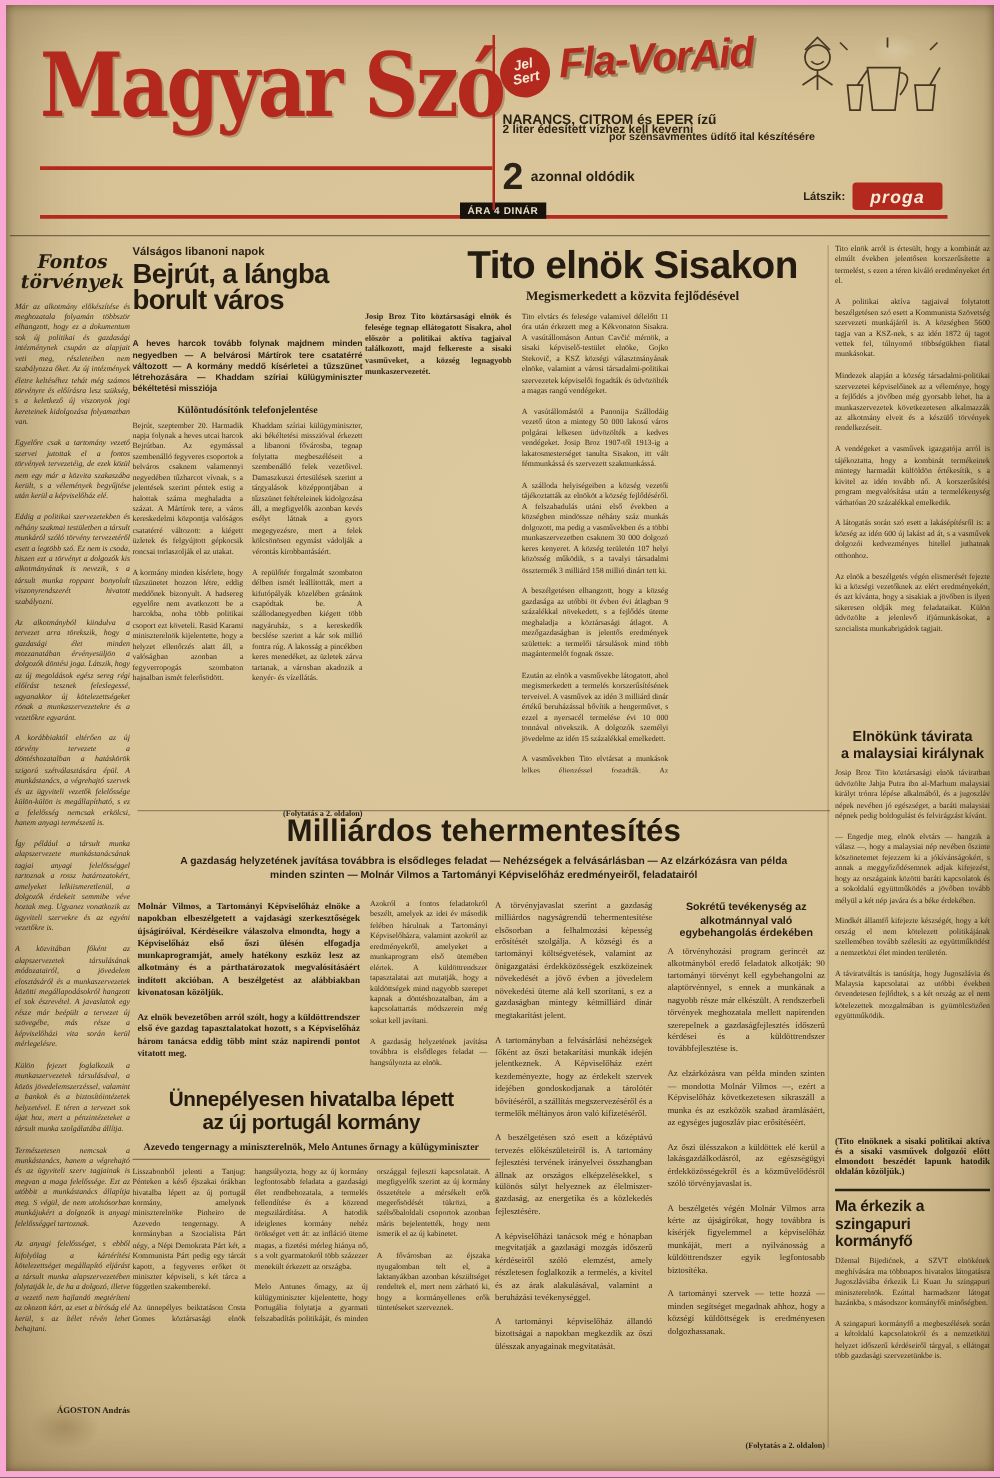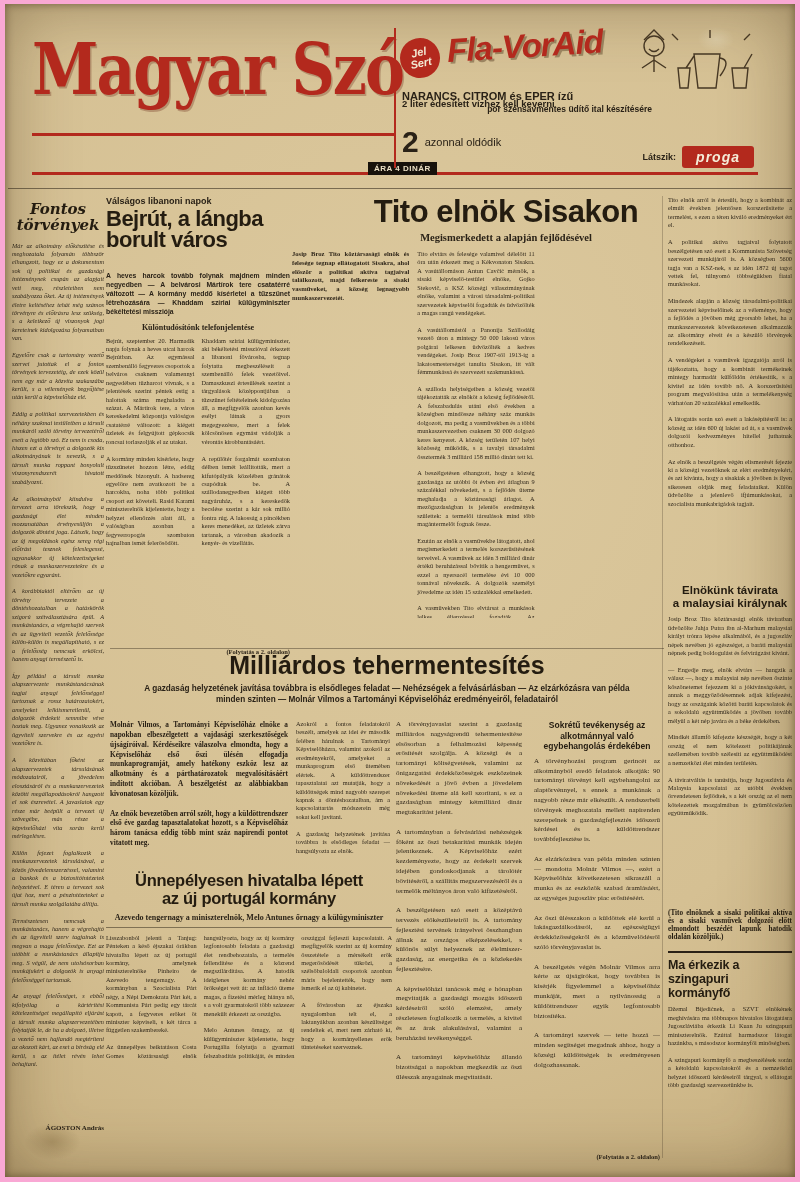--- a/index.html
+++ b/index.html
@@ -33,21 +33,21 @@
     font-size:11px;font-weight:bold;font-style:italic;line-height:1;transform:rotate(-12deg);}
   .product{position:absolute;left:46px;top:6px;width:225px;font-size:33px;font-weight:800;font-style:italic;
     color:#b3291d;letter-spacing:-1px;transform:rotate(-3.5deg);transform-origin:left top;white-space:nowrap;
     text-shadow:2px 2px 0 rgba(70,45,20,.4);}
   .ad-art{position:absolute;right:0;top:-2px;}
   .ad-l1{position:absolute;left:2px;top:64px;width:250px;font-size:11px;font-weight:bold;}
   .ad-l2{position:absolute;left:2px;top:78px;width:250px;font-size:8.5px;font-weight:bold;text-align:right;}
   .ad-l3{position:absolute;left:2px;top:72px;width:250px;font-size:9.5px;font-weight:bold;}
   .ad-row{position:absolute;left:2px;top:102px;display:flex;align-items:center;gap:6px;}
   .big2{font-size:30px;font-weight:800;line-height:.9;}
-  .ad-l4{font-size:11px;font-weight:normal;}
+  .ad-l4{font-size:11px;font-weight:bold;}
   .ad-maker{position:absolute;right:8px;bottom:0;display:flex;align-items:center;gap:6px;}
   .made-by{font-size:9px;font-weight:bold;}
   .proga{background:#b3291d;color:#f5ecd8;font-size:14px;font-weight:800;font-style:italic;
     padding:3px 14px;border-radius:3px;letter-spacing:1px;}
   
   .copy{font-size:6.3px;line-height:1.34;text-align:justify;white-space:pre-line;color:#30271a;overflow:hidden;}
   h1,h2,h3,h4{margin:0;color:#241c10;}
   .kicker{font-family:"Liberation Sans",sans-serif;font-size:9px;font-weight:bold;}
   .cont{font-size:6.5px;font-weight:bold;text-align:right;margin-top:3px;}
   .sig{font-size:7px;font-weight:bold;text-align:right;margin-top:4px;}
@@ -182,21 +182,21 @@
 A kormány minden kísérlete, hogy tűzszünetet hozzon létre, eddig meddőnek bizonyult. A hadsereg egyelőre nem avatkozott be a harcokba, noha több politikai csoport ezt követeli. Rasid Karami miniszterelnök kijelentette, hogy a helyzet ellenőrzés alatt áll, a valóságban azonban a fegyverropogás szombaton hajnalban ismét felerősödött.
 
 Khaddam szíriai külügyminiszter, aki békéltetési misszióval érkezett a libanoni fővárosba, tegnap folytatta megbeszéléseit a szembenálló felek vezetőivel. Damaszkuszi értesülések szerint a tárgyalások középpontjában a tűzszünet feltételeinek kidolgozása áll, a megfigyelők azonban kevés esélyt látnak a gyors megegyezésre, mert a felek kölcsönösen egymást vádolják a vérontás kirobbantásáért.
 
 A repülőtér forgalmát szombaton délben ismét leállították, mert a kifutópályák közelében gránátok csapódtak be. A szállodanegyedben kiégett több nagyáruház, s a kereskedők becslése szerint a kár sok millió fontra rúg. A lakosság a pincékben keres menedéket, az üzletek zárva tartanak, a városban akadozik a kenyér- és vízellátás.</div>
     <div class="cont">(Folytatás a 2. oldalon)</div>
   </section>
 
   <section class="abs tito">
     <h2 class="tito-title">Tito elnök Sisakon</h2>
-    <div class="tito-sub">Megismerkedett a alapján fejlődésével</div>
+    <div class="tito-sub">Megismerkedett a közvita fejlődésével</div>
     <div class="tito-cols">
       <p class="tito-lead copy">Josip Broz Tito köztársasági elnök és felesége tegnap ellátogatott Sisakra, ahol először a politikai aktíva tagjaival találkozott, majd felkereste a sisaki vasműveket, a község legnagyobb munkaszervezetét.</p>
       <div class="copy">Tito elvtárs és felesége valamivel délelőtt 11 óra után érkezett meg a Kékvonaton Sisakra. A vasútállomáson Antun Cavčić mérnök, a sisaki képviselő-testület elnöke, Gojko Stekovič, a KSZ községi választmányának elnöke, valamint a városi társadalmi-politikai szervezetek képviselői fogadták és üdvözölték a magas rangú vendégeket.
 
 A vasútállomástól a Panonija Szállodáig vezető úton a mintegy 50 000 lakosú város polgárai lelkesen üdvözölték a kedves vendégeket. Josip Broz 1907-től 1913-ig a lakatosmesterséget tanulta Sisakon, itt vált fémmunkássá és szervezett szakmunkássá.
 
 A szálloda helyiségeiben a község vezetői tájékoztatták az elnököt a község fejlődéséről. A felszabadulás utáni első években a községben mindössze néhány száz munkás dolgozott, ma pedig a vasművekben és a többi munkaszervezetben csaknem 30 000 dolgozó keres kenyeret. A község területén 107 helyi közösség működik, s a tavalyi társadalmi össztermék 3 milliárd 158 millió dinárt tett ki.
 
 A beszélgetésen elhangzott, hogy a község gazdasága az utóbbi öt évben évi átlagban 9 százalékkal növekedett, s a fejlődés üteme meghaladja a köztársasági átlagot. A mezőgazdaságban is jelentős eredmények születtek: a termelői társulások mind több magántermelőt fognak össze.
 

